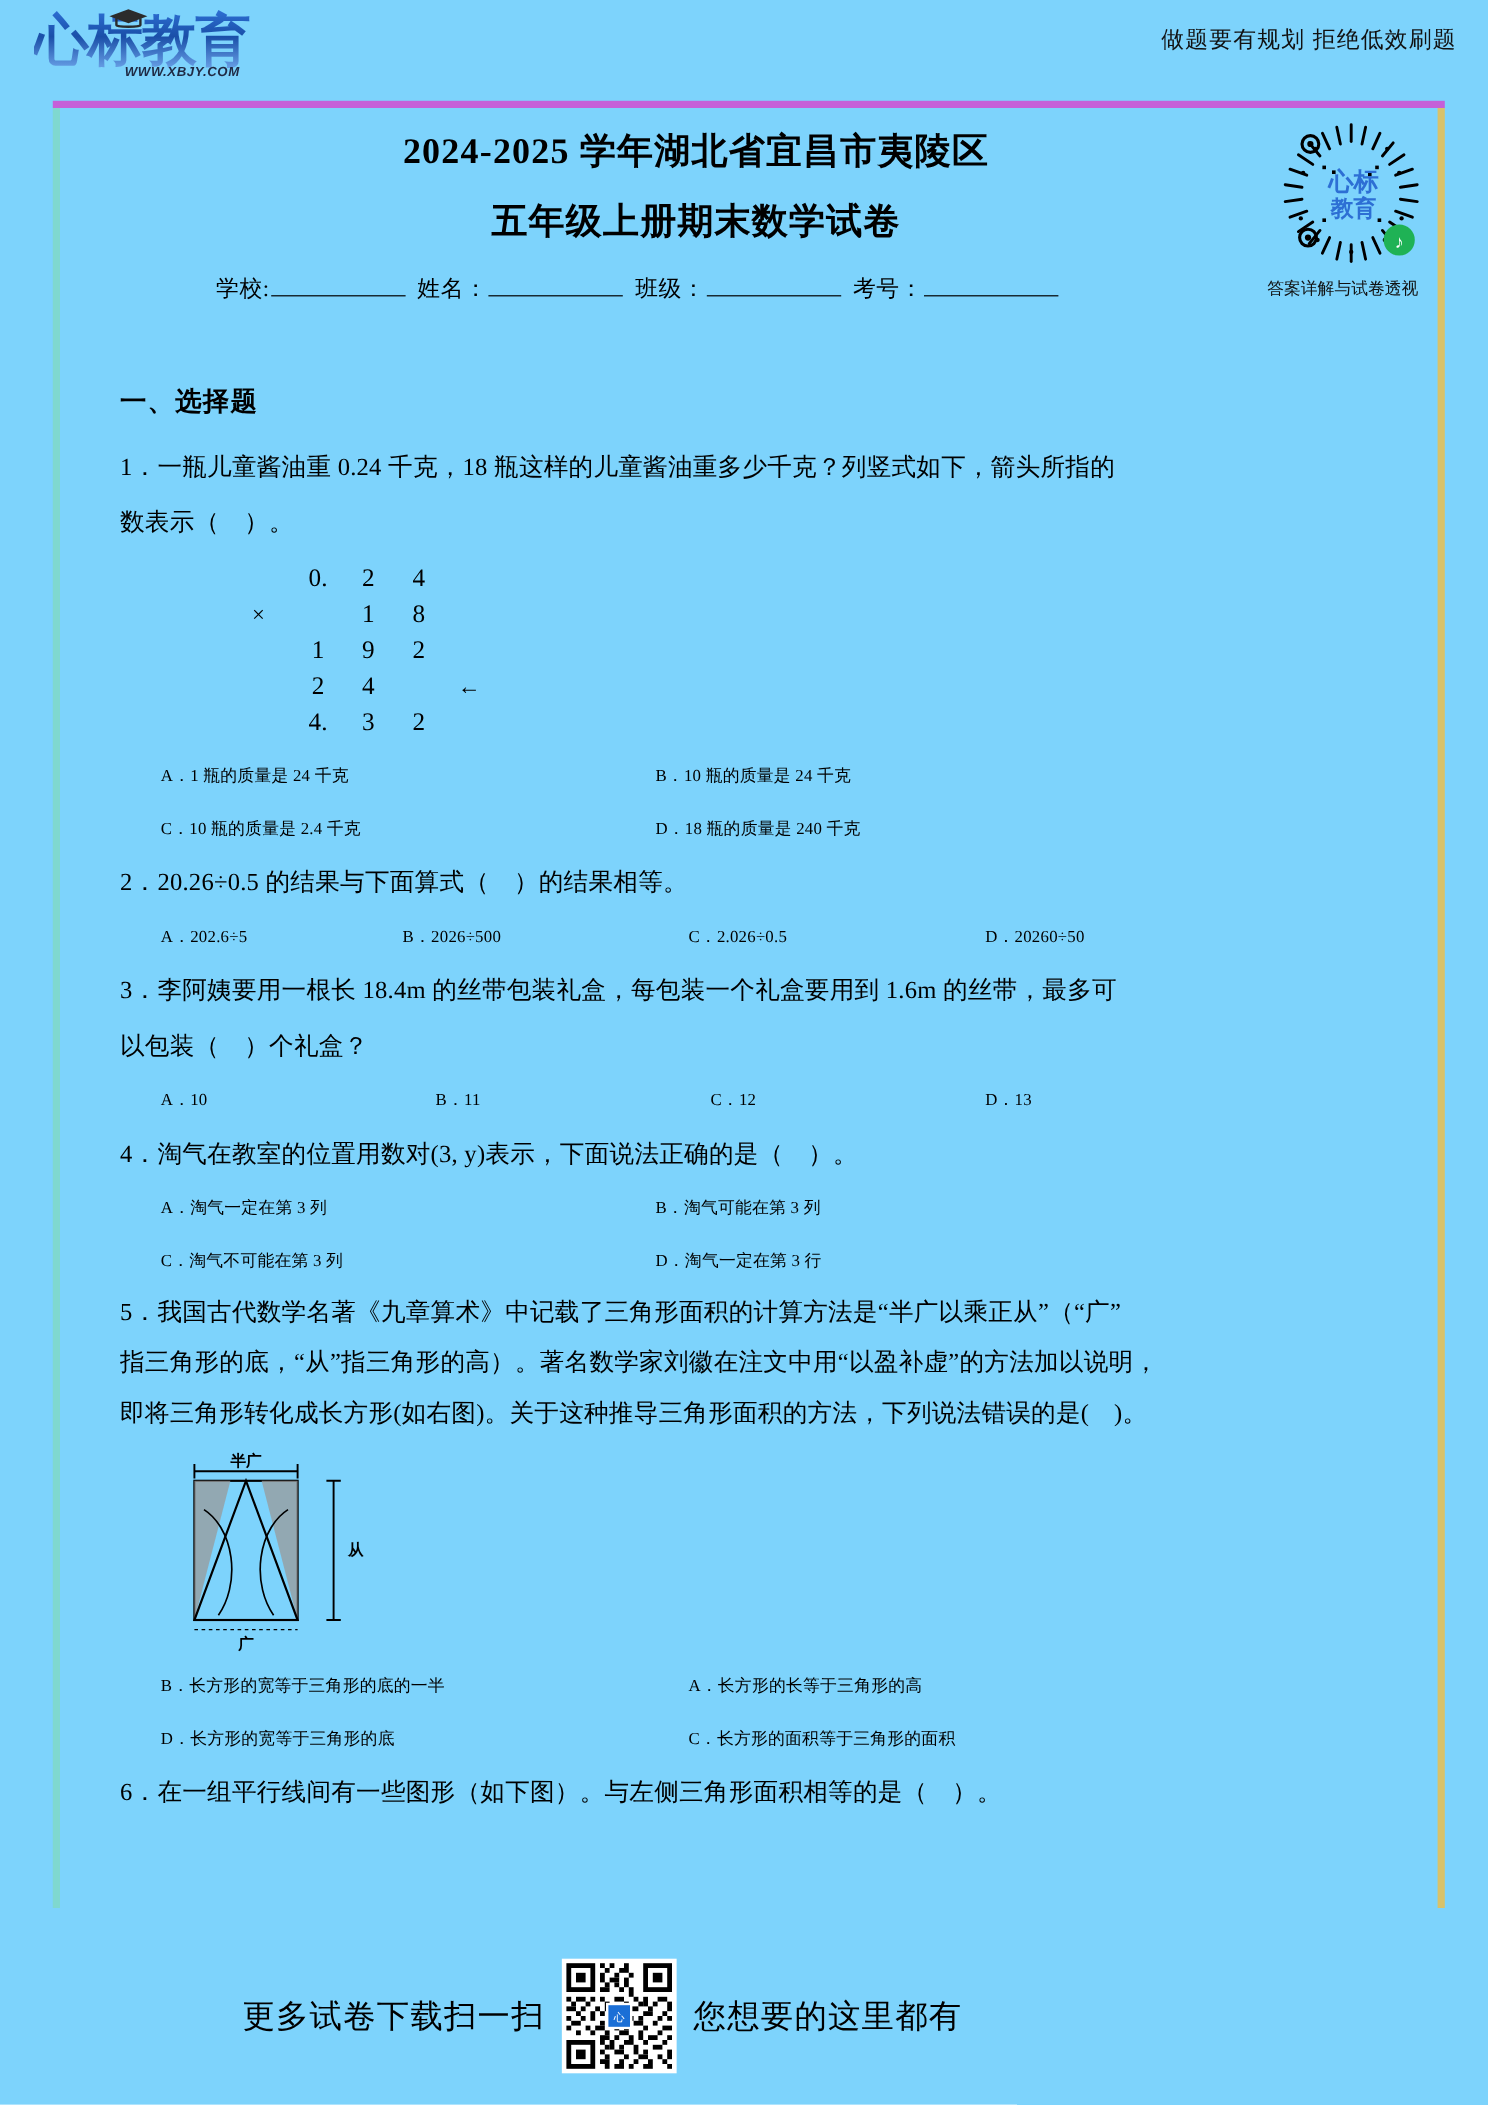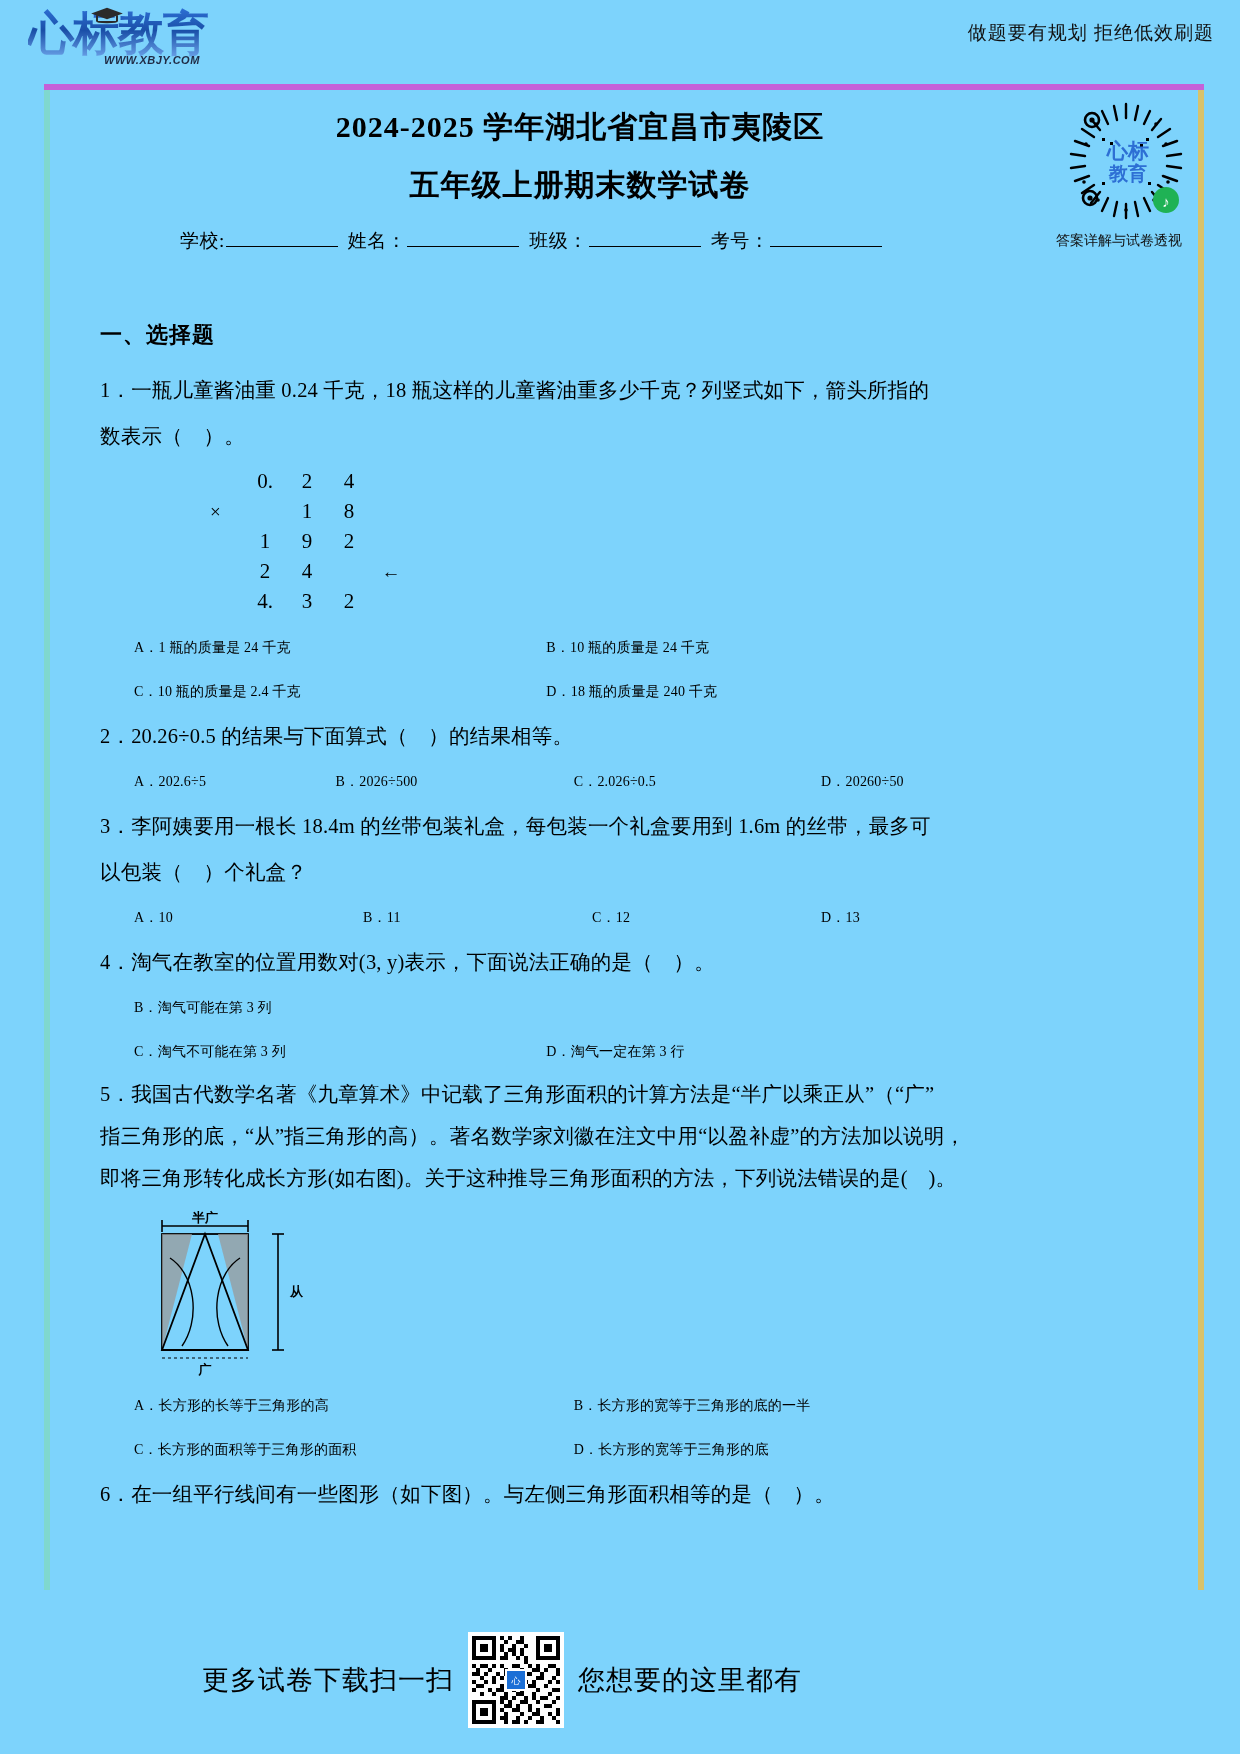--- a/index.html
+++ b/index.html
@@ -444,20 +444,21 @@
           <span>C．12</span>
           <span>D．13</span>
         </div>
       </div>
     </div>
 
     <div>
       <div class="q">4．淘气在教室的位置用数对(3, y)表示，下面说法正确的是（　）。</div>
       <div class="opts">
         <div class="opts-row opt-45">
+          <span>A．淘气一定在第 3 列</span>
           <span>B．淘气可能在第 3 列</span>
         </div>
         <div class="opts-row opt-45">
           <span>C．淘气不可能在第 3 列</span>
           <span>D．淘气一定在第 3 行</span>
         </div>
       </div>
     </div>
 
     <div>
@@ -488,26 +489,26 @@
           <line x1="152" y1="142" x2="164" y2="142" stroke="#000" stroke-width="1.6"></line>
           <text x="170" y="88" font-family="Liberation Sans, sans-serif" font-size="13" font-weight="bold" fill="#000">从</text>
 
           <line x1="42" y1="150" x2="128" y2="150" stroke="#000" stroke-width="1.2" stroke-dasharray="3,3"></line>
           <text x="85" y="166" font-family="Liberation Sans, sans-serif" font-size="13" font-weight="bold" text-anchor="middle" fill="#000">广</text>
         </svg>
       </div>
 
       <div class="opts">
         <div class="opts-row opt-48">
+          <span>B．长方形的宽等于三角形的底的一半</span>
           <span>A．长方形的长等于三角形的高</span>
-          <span>B．长方形的宽等于三角形的底的一半</span>
         </div>
         <div class="opts-row opt-48">
+          <span>D．长方形的宽等于三角形的底</span>
           <span>C．长方形的面积等于三角形的面积</span>
-          <span>D．长方形的宽等于三角形的底</span>
         </div>
       </div>
     </div>
 
     <div>
       <div class="q">6．在一组平行线间有一些图形（如下图）。与左侧三角形面积相等的是（　）。</div>
     </div>
 
   </div>
 

